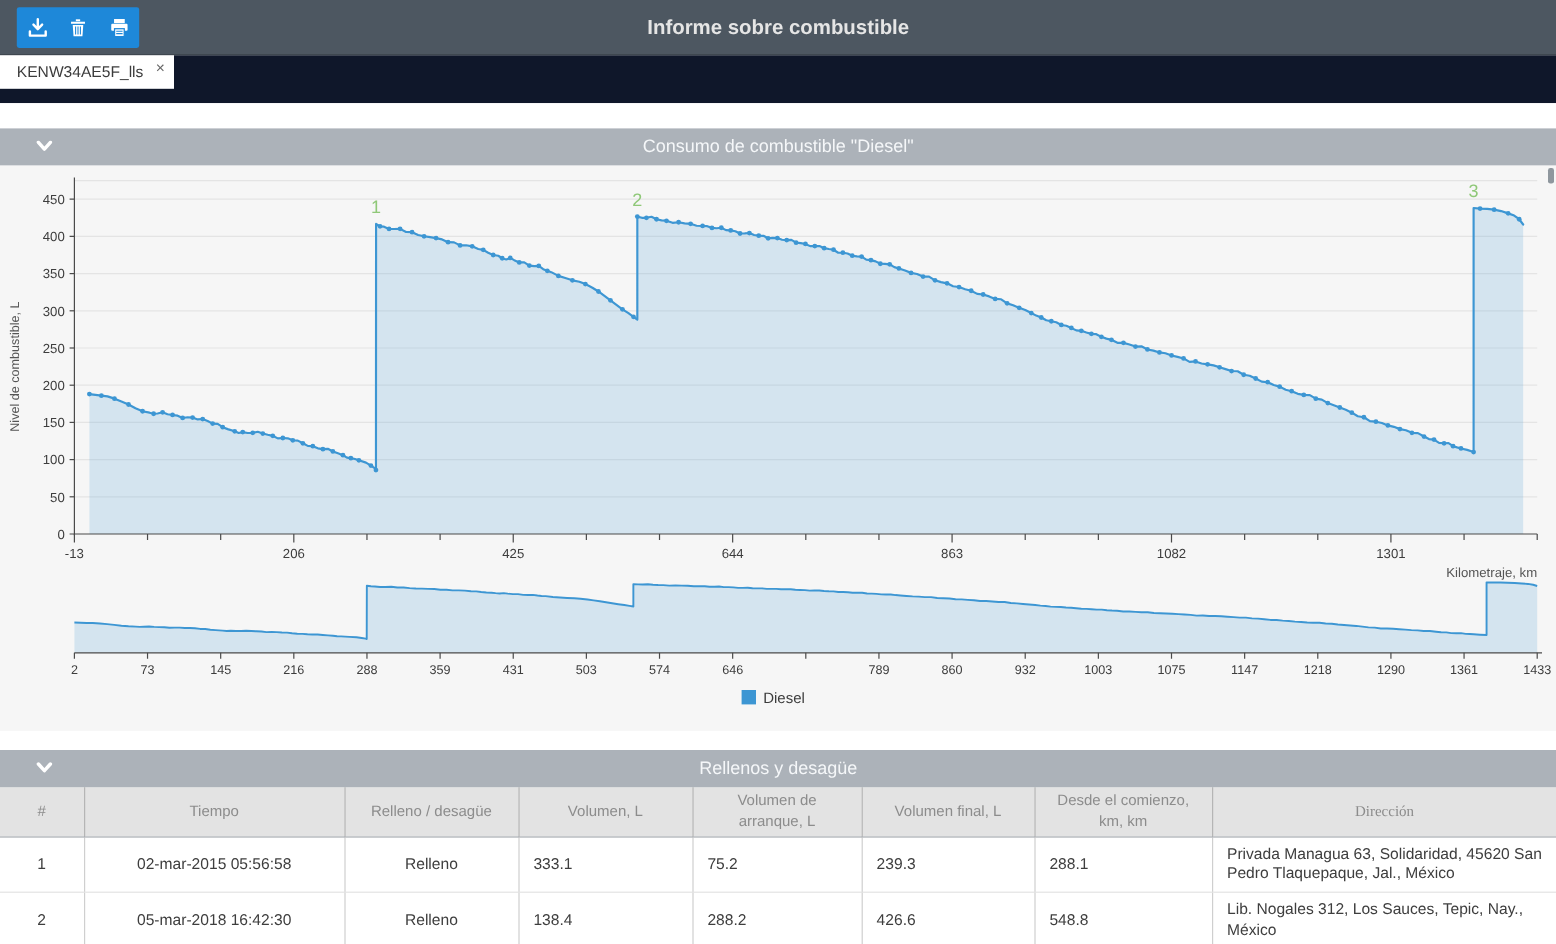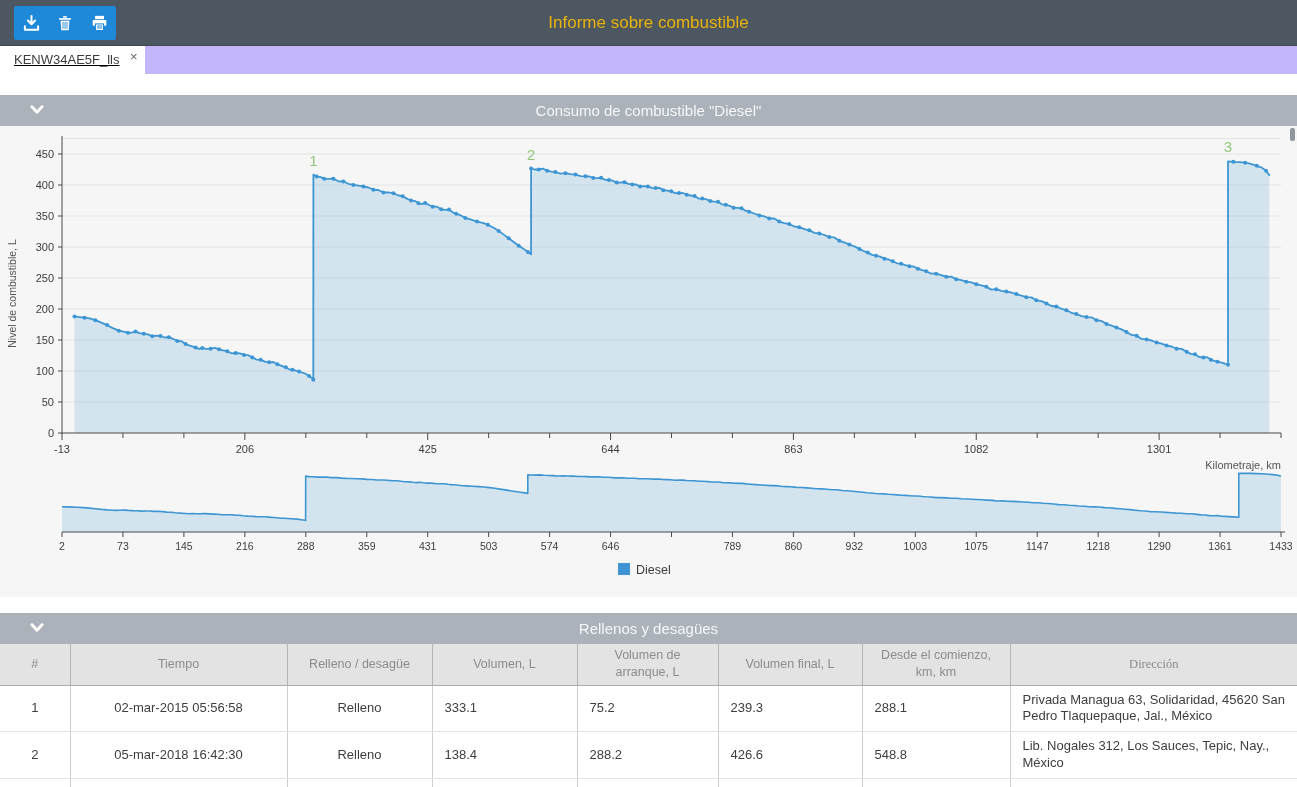--- a/index.html
+++ b/index.html
@@ -6,24 +6,24 @@
   html,body { width:1297px; height:787px; overflow:hidden; background:#ffffff;
               font-family:"Liberation Sans", sans-serif; }
 
   
   .toolbar { position:relative; height:46px; background:#4d5761; border-bottom:1px solid #3e474f; }
   .btn-group { position:absolute; left:14px; top:6px; height:34px; display:flex;
                background:#1e88d9; border-radius:2px; }
   .tool-btn { width:34px; height:34px; display:flex; align-items:center; justify-content:center;
               cursor:pointer; }
   .toolbar-title { position:absolute; left:0; right:0; top:0; height:46px; line-height:46px;
-                   text-align:center; color:#eab308; font-size:17px; }
+                   text-align:center; color:#e5e5e5; font-size:17px;font-weight:bold; }
 
   
-  .tabstrip { height:28px; background:#c4b5fd; display:flex;text-decoration:underline; }
+  .tabstrip { height:40px; background:#0f172a; display:flex; }
   .tab { position:relative; background:#ffffff; padding:0 26px 0 14px; height:28px;
          line-height:28px; font-size:13px; color:#3c3c3c; cursor:pointer; }
   .tab-close { position:absolute; right:8px; top:-3px; font-size:13px; color:#666; cursor:pointer; }
   .gap { background:#ffffff; }
   .gap1 { height:21px; } .gap2 { height:16px; }
 
   
   .section-header { position:relative; height:31px; background:#acb2b9; }
   .section-header .chev { position:absolute; left:30px; top:10px; cursor:pointer; }
   .section-title { display:block; height:31px; line-height:31px; text-align:center;
@@ -353,21 +353,21 @@
     </svg>
   <div class="scroll-thumb"></div>
 </div>
 
 <div class="gap gap2"></div>
 
 <div class="section-header">
   <svg class="chev" width="14" height="10" viewBox="0 0 12 9">
     <polyline points="1.5,1.5 6,6.5 10.5,1.5" stroke="#fff" stroke-width="2.6" fill="none" stroke-linecap="round" stroke-linejoin="round"></polyline>
   </svg>
-  <span class="section-title">Rellenos y desagües</span>
+  <span class="section-title">Rellenos y desagüe</span>
 </div>
 
 <table class="refills">
   <colgroup id="refills-colgroup">
       <col style="width: 70px;">
       <col style="width: 217px;">
       <col style="width: 145px;">
       <col style="width: 145px;">
       <col style="width: 141px;">
       <col style="width: 144px;">

